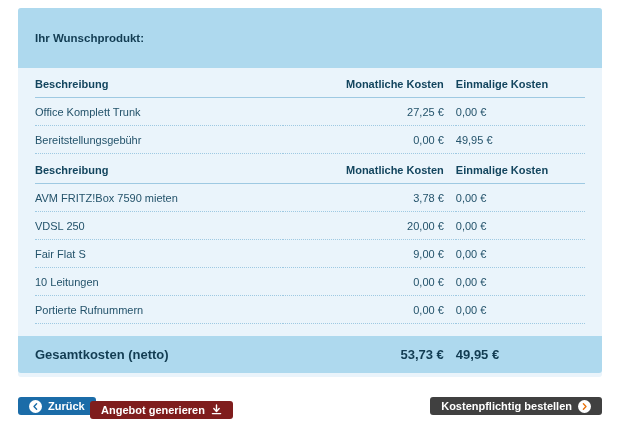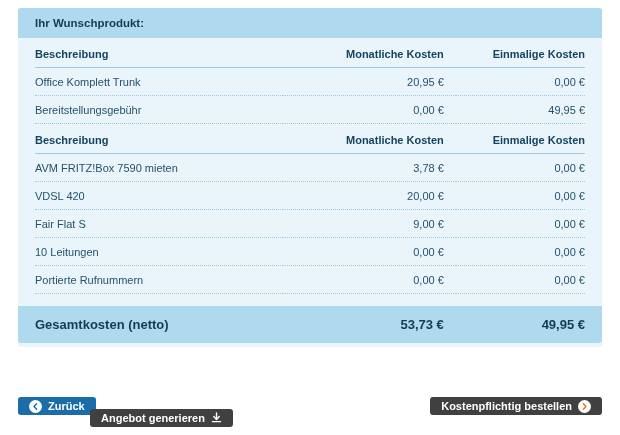--- a/index.html
+++ b/index.html
@@ -22,21 +22,21 @@
     width: 584px;
     background: #eaf4fb;
     border-radius: 3px;
     box-sizing: border-box;
   }
   .panel-header {
     background: #aed9ee;
     height: 30px;
     display: flex;
     align-items: center;
-    padding: 0 17px;
+    padding: 15px 17px;
     border-radius: 3px 3px 0 0;
   }
   .panel-header-title {
     font-weight: bold;
     font-size: 11.5px;
     color: #123c52;
   }
   .panel-body {
     padding: 0 17px 4px 17px;
   }
@@ -64,21 +64,21 @@
     color: #24536b;
     padding: 8px 0 7px 0;
     border-bottom: 1px dotted #9ec9e2;
     vertical-align: middle;
   }
   table.cost-table tr:last-child td {
     border-bottom: 1px dotted #9ec9e2;
   }
   .col-desc { text-align: left; width: 46%; }
   .col-monthly { text-align: right; width: 30%; padding-right: 12px !important; }
-  .col-once { text-align: right; width: 24%; margin-top: 16px; }
+  .col-once { text-align: left; width: 24%; margin-top: 16px; }
   .totals {
     background: #aed9ee;
     margin: 12px -17px 0 -17px;
     padding: 0 17px;
     border-radius: 0 0 3px 3px;
   }
   .totals table {
     width: 100%;
     border-collapse: collapse;
     table-layout: fixed;
@@ -105,21 +105,21 @@
     color: #ffffff;
     cursor: pointer;
     display: inline-flex;
     align-items: center;
     gap: 6px;
     height: 18px;
     padding: 0 11px;
     box-sizing: border-box;
   }
   .btn-back { background: #1b6ca8; position: absolute; left: 0; top: 0; }
-  .btn-offer { background: #404040; position: absolute; left: 72px; top: 12px; }
+  .btn-offer { background: #7f1d1d; position: absolute; left: 72px; top: 4px; }
   .btn-order { background: #404040; position: absolute; right: 0; top: 0; }
   .circ {
     width: 13px;
     height: 13px;
     border-radius: 50%;
     background: #ffffff;
     display: inline-flex;
     align-items: center;
     justify-content: center;
     flex: none;
@@ -142,21 +142,21 @@
       <thead>
         <tr>
           <th class="col-desc">Beschreibung</th>
           <th class="col-monthly">Monatliche Kosten</th>
           <th class="col-once">Einmalige Kosten</th>
         </tr>
       </thead>
       <tbody>
         <tr>
           <td class="col-desc">Office Komplett Trunk</td>
-          <td class="col-monthly">20,95 €</td>
+          <td class="col-monthly">27,25 €</td>
           <td class="col-once">0,00 €</td>
         </tr>
         <tr>
           <td class="col-desc">Bereitstellungsgebühr</td>
           <td class="col-monthly">0,00 €</td>
           <td class="col-once">49,95 €</td>
         </tr>
       </tbody>
     </table>
 
@@ -169,21 +169,21 @@
           <th class="col-once">Einmalige Kosten</th>
         </tr>
       </thead>
       <tbody>
         <tr>
           <td class="col-desc">AVM FRITZ!Box 7590 mieten</td>
           <td class="col-monthly">3,78 €</td>
           <td class="col-once">0,00 €</td>
         </tr>
         <tr>
-          <td class="col-desc">VDSL 420</td>
+          <td class="col-desc">VDSL 250</td>
           <td class="col-monthly">20,00 €</td>
           <td class="col-once">0,00 €</td>
         </tr>
         <tr>
           <td class="col-desc">Fair Flat S</td>
           <td class="col-monthly">9,00 €</td>
           <td class="col-once">0,00 €</td>
         </tr>
         <tr>
           <td class="col-desc">10 Leitungen</td>

